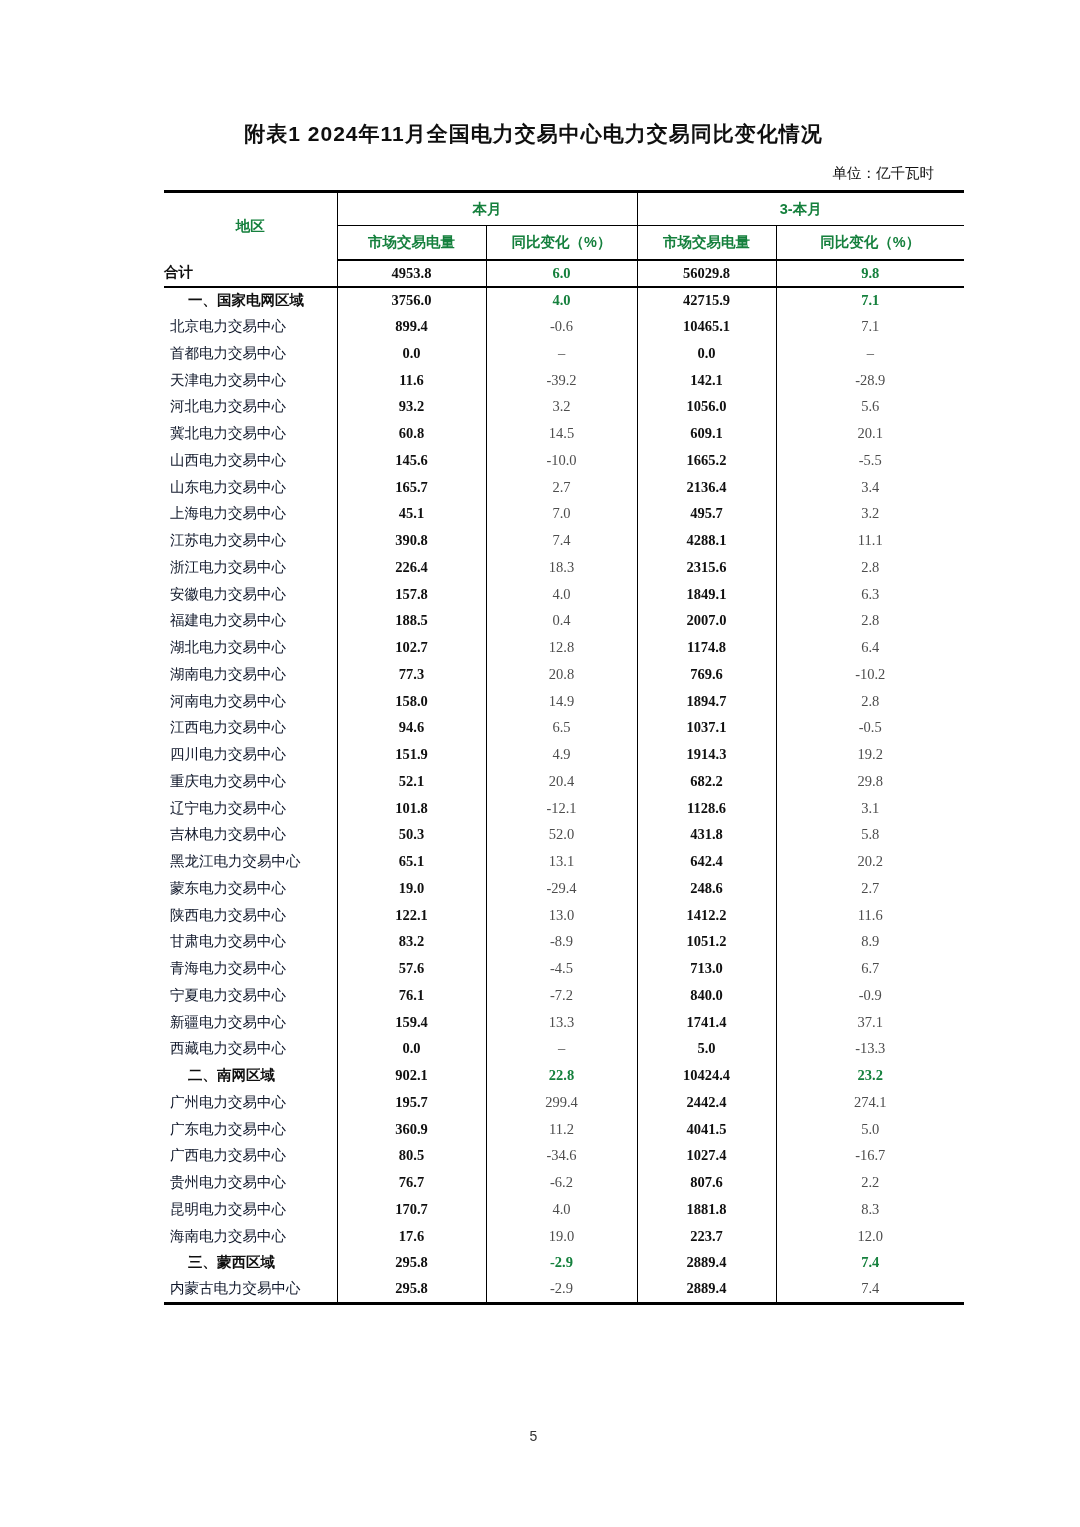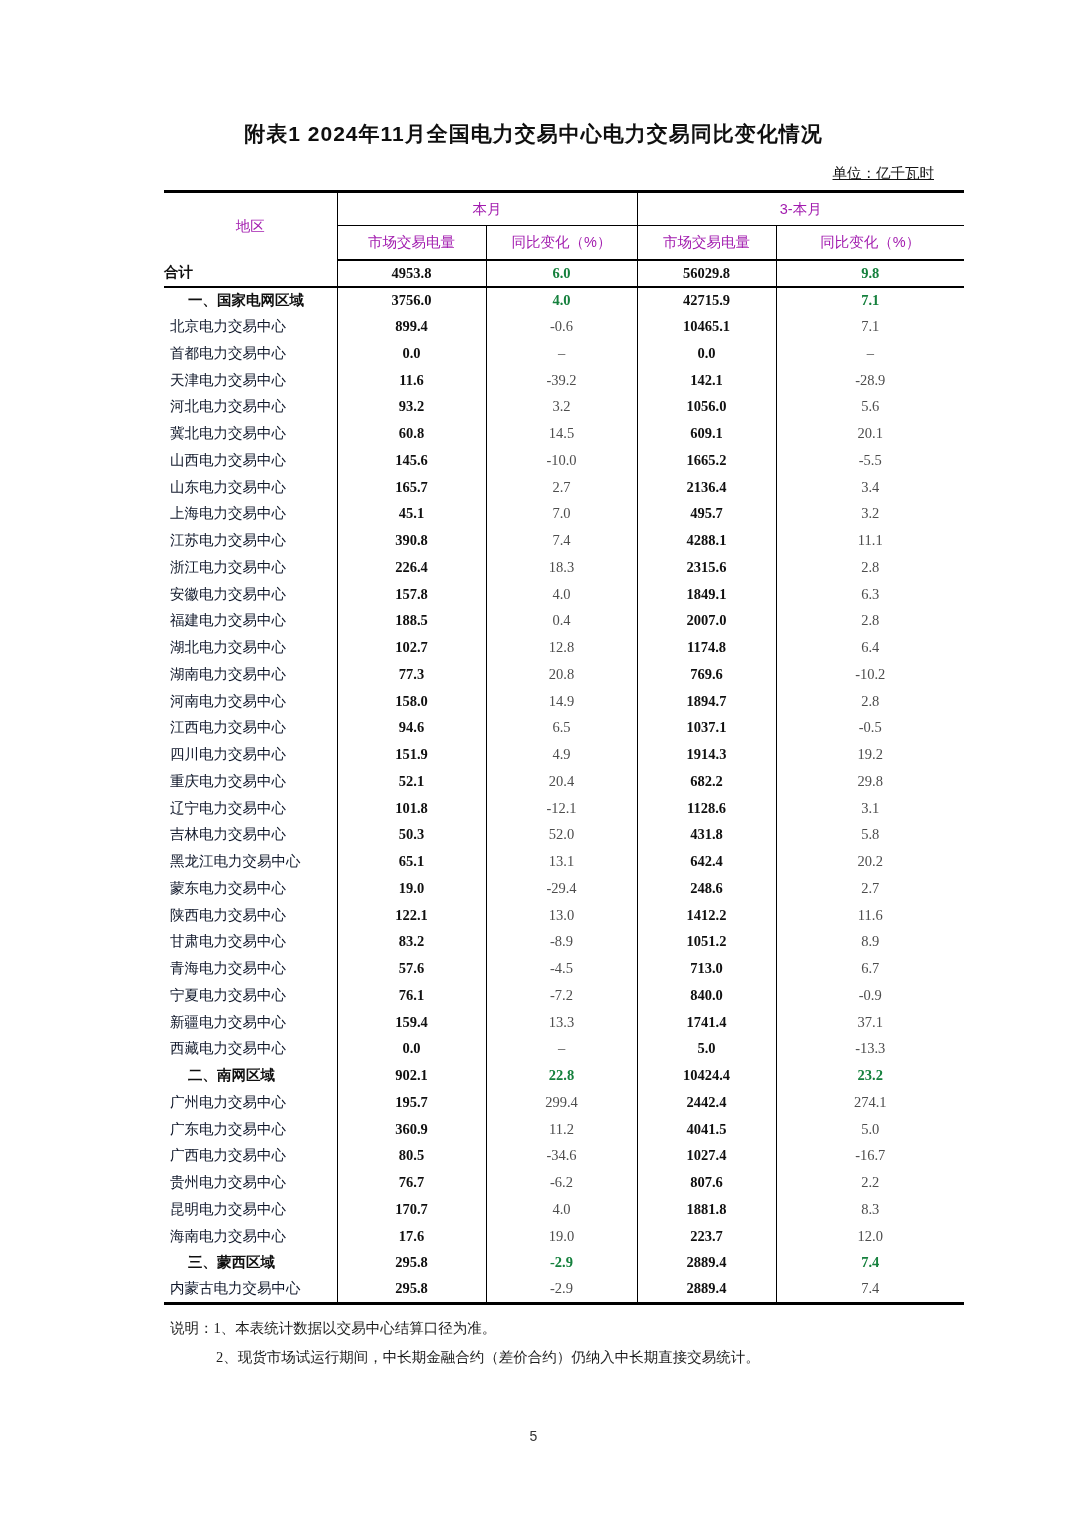--- a/index.html
+++ b/index.html
@@ -21,41 +21,40 @@
     letter-spacing:1px;
     color:#0f0f0f;
   }
   .unit-label {
     width:800px;
     margin:16px 0 7px 164px;
     text-align:right;
     padding-right:30px;
     font-size:14.5px;
     color:#111;
-    text-decoration:underline;
   }
   table.data-table {
     width:800px;
     margin-left:164px;
     border-collapse:collapse;
     table-layout:fixed;
     border-top:3px solid #000;
     border-bottom:3px solid #000;
   }
   col.col-region { width:173px; }
   col.col-vol1   { width:149px; }
   col.col-yoy1   { width:151px; }
   col.col-vol2   { width:139px; }
   col.col-yoy2   { width:188px; }
 
   th {
     font-family:"Liberation Sans", sans-serif;
-    font-weight:normal;
+    font-weight:bold;
     font-size:14.5px;
-    color:#a21caf;
+    color:#15803d;
     text-align:center;
     vertical-align:middle;
   }
   thead tr.hdr-groups th { height:34px; }
   thead tr.hdr-subs   th { height:34px; }
   th.h-region { border-right:1px solid #000; }
   th.h-group-month { border-right:1px solid #000; border-bottom:1px solid #000; }
   th.h-group-cum   { border-bottom:1px solid #000; }
   thead tr.hdr-subs th { border-bottom:2.5px solid #000; }
   thead tr.hdr-subs th.vline { border-right:1px solid #000; }
@@ -400,20 +399,16 @@
         <tr class="row-item">
           <td class="c-region vline">内蒙古电力交易中心</td>
           <td class="c-vol vline">295.8</td>
           <td class="c-yoy vline">-2.9</td>
           <td class="c-vol vline">2889.4</td>
           <td class="c-yoy">7.4</td>
         </tr>
       </tbody>
   </table>
 
-  <div class="notes">
-    <div class="note-line">说明：1、本表统计数据以交易中心结算口径为准。</div>
-    <div class="note-line indent">2、现货市场试运行期间，中长期金融合约（差价合约）仍纳入中长期直接交易统计。</div>
-  </div>
 
   <div class="page-number">5</div>
 
 </div>
 
 </body></html>

